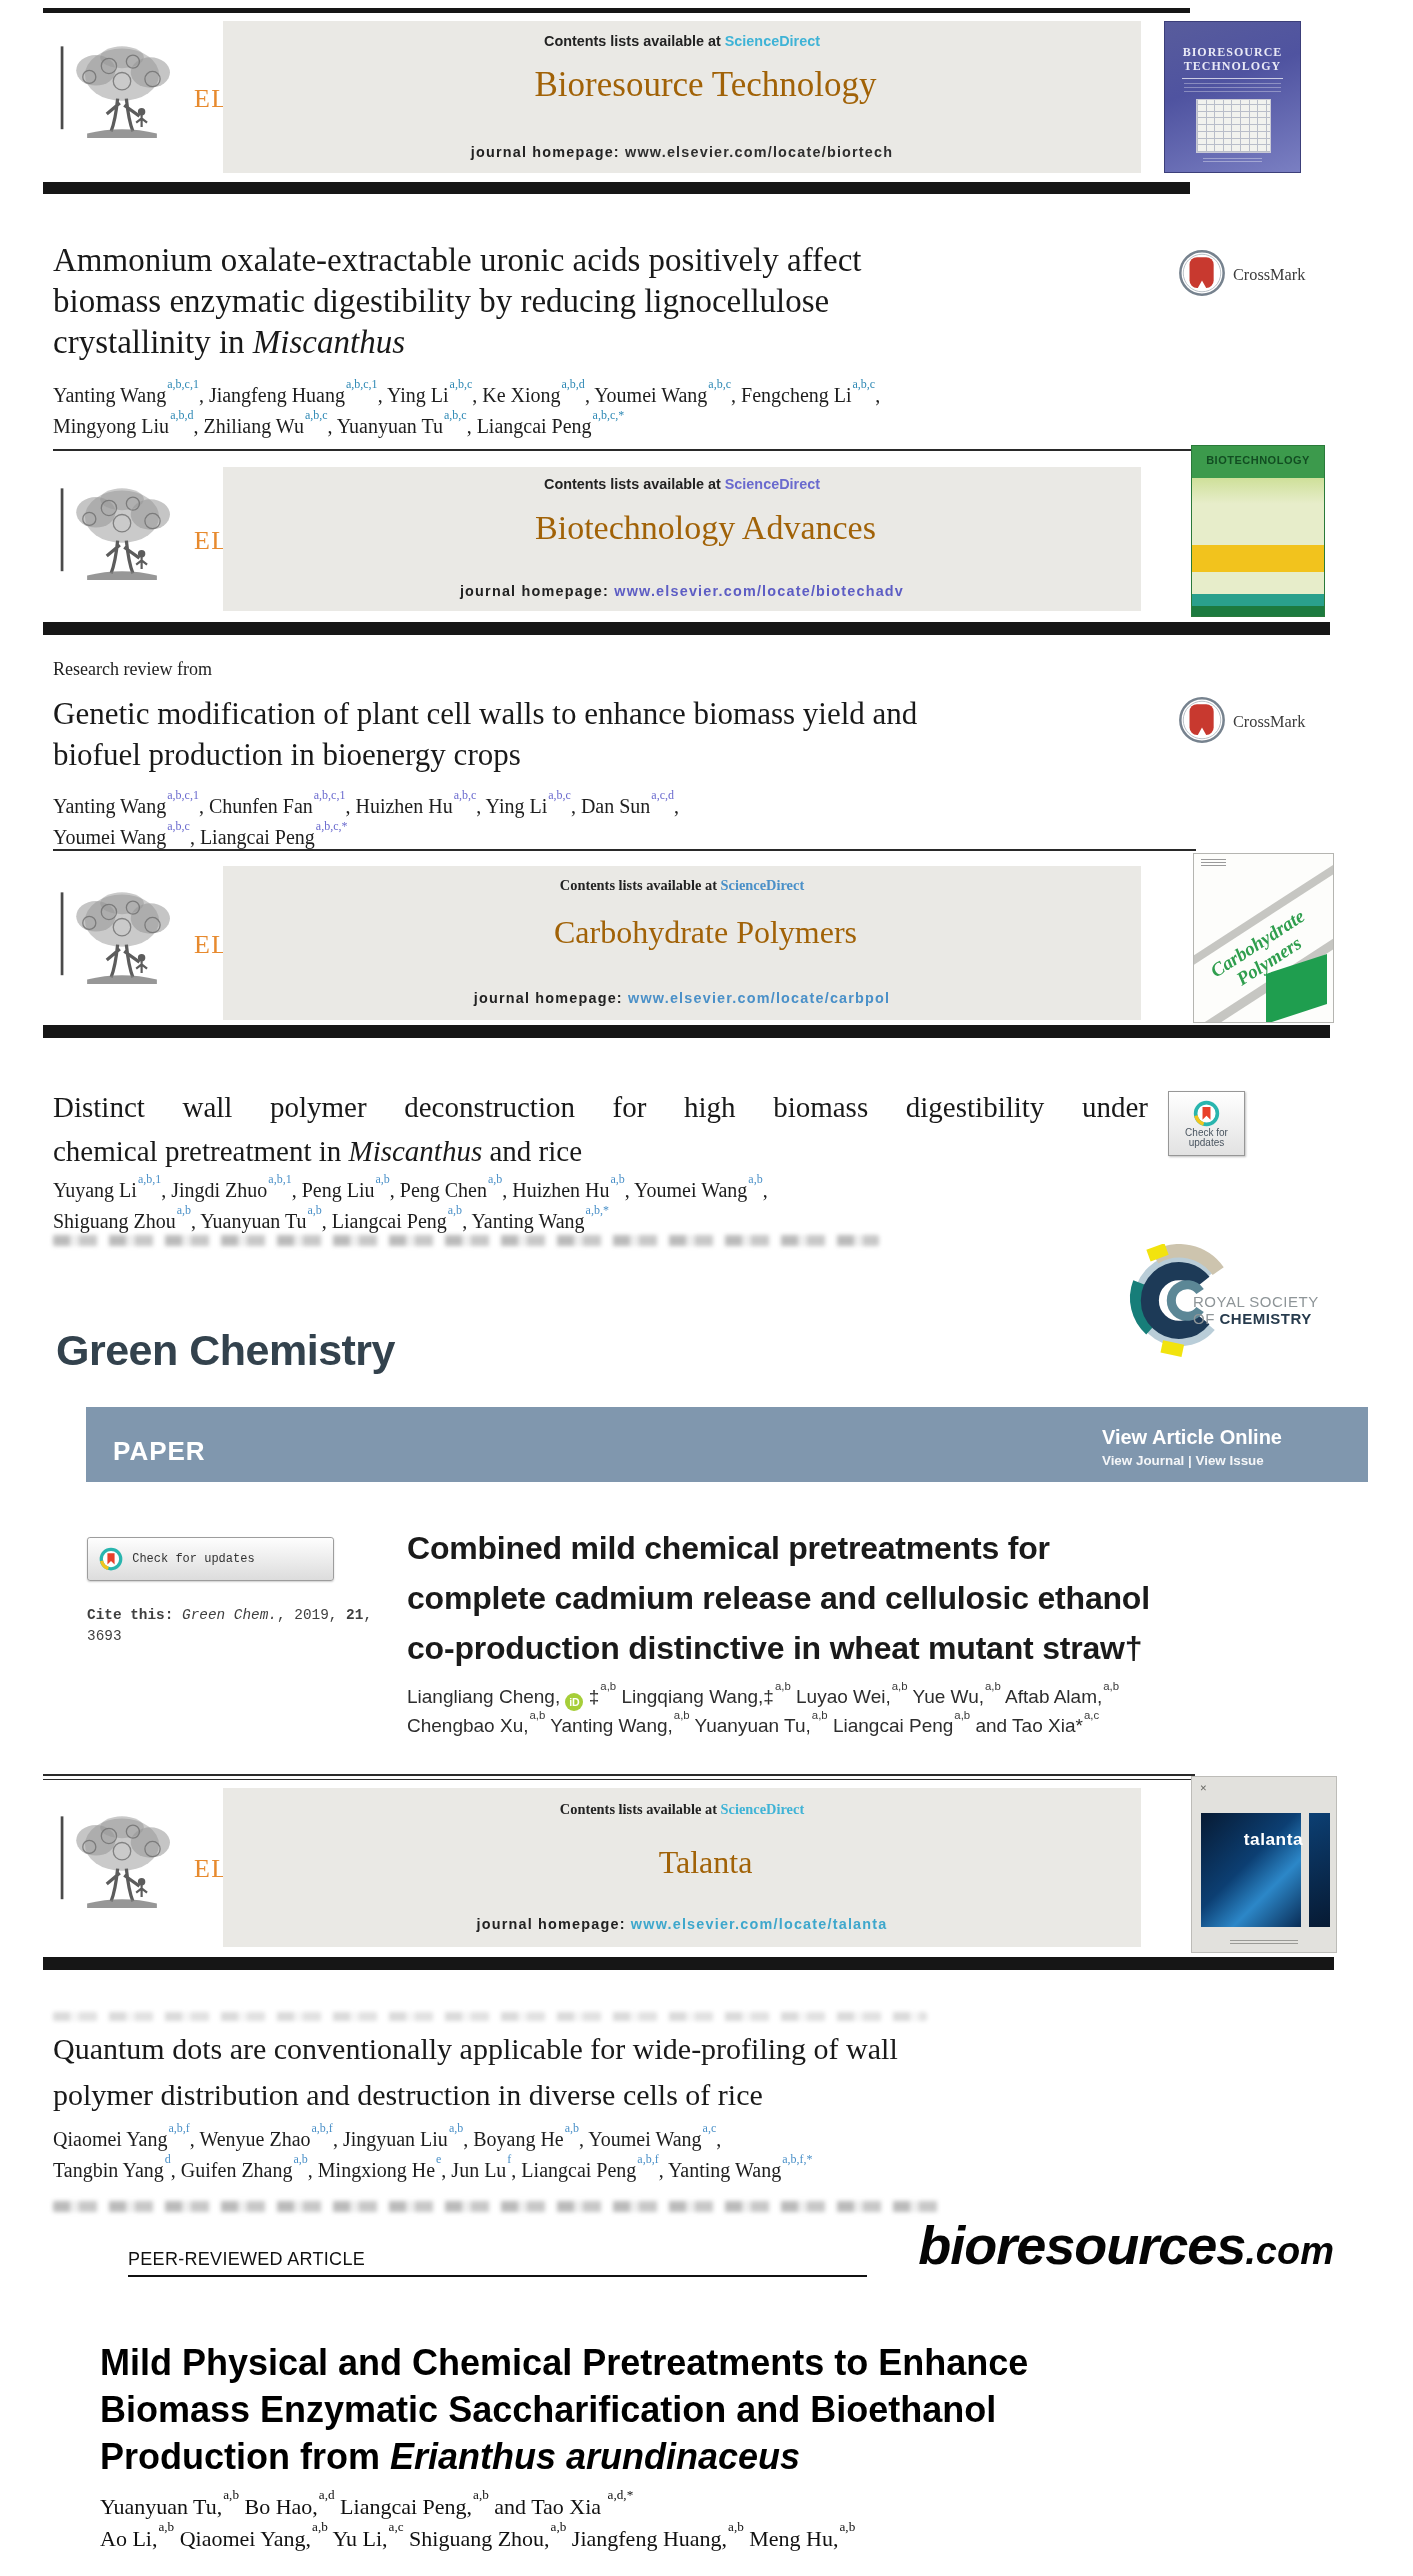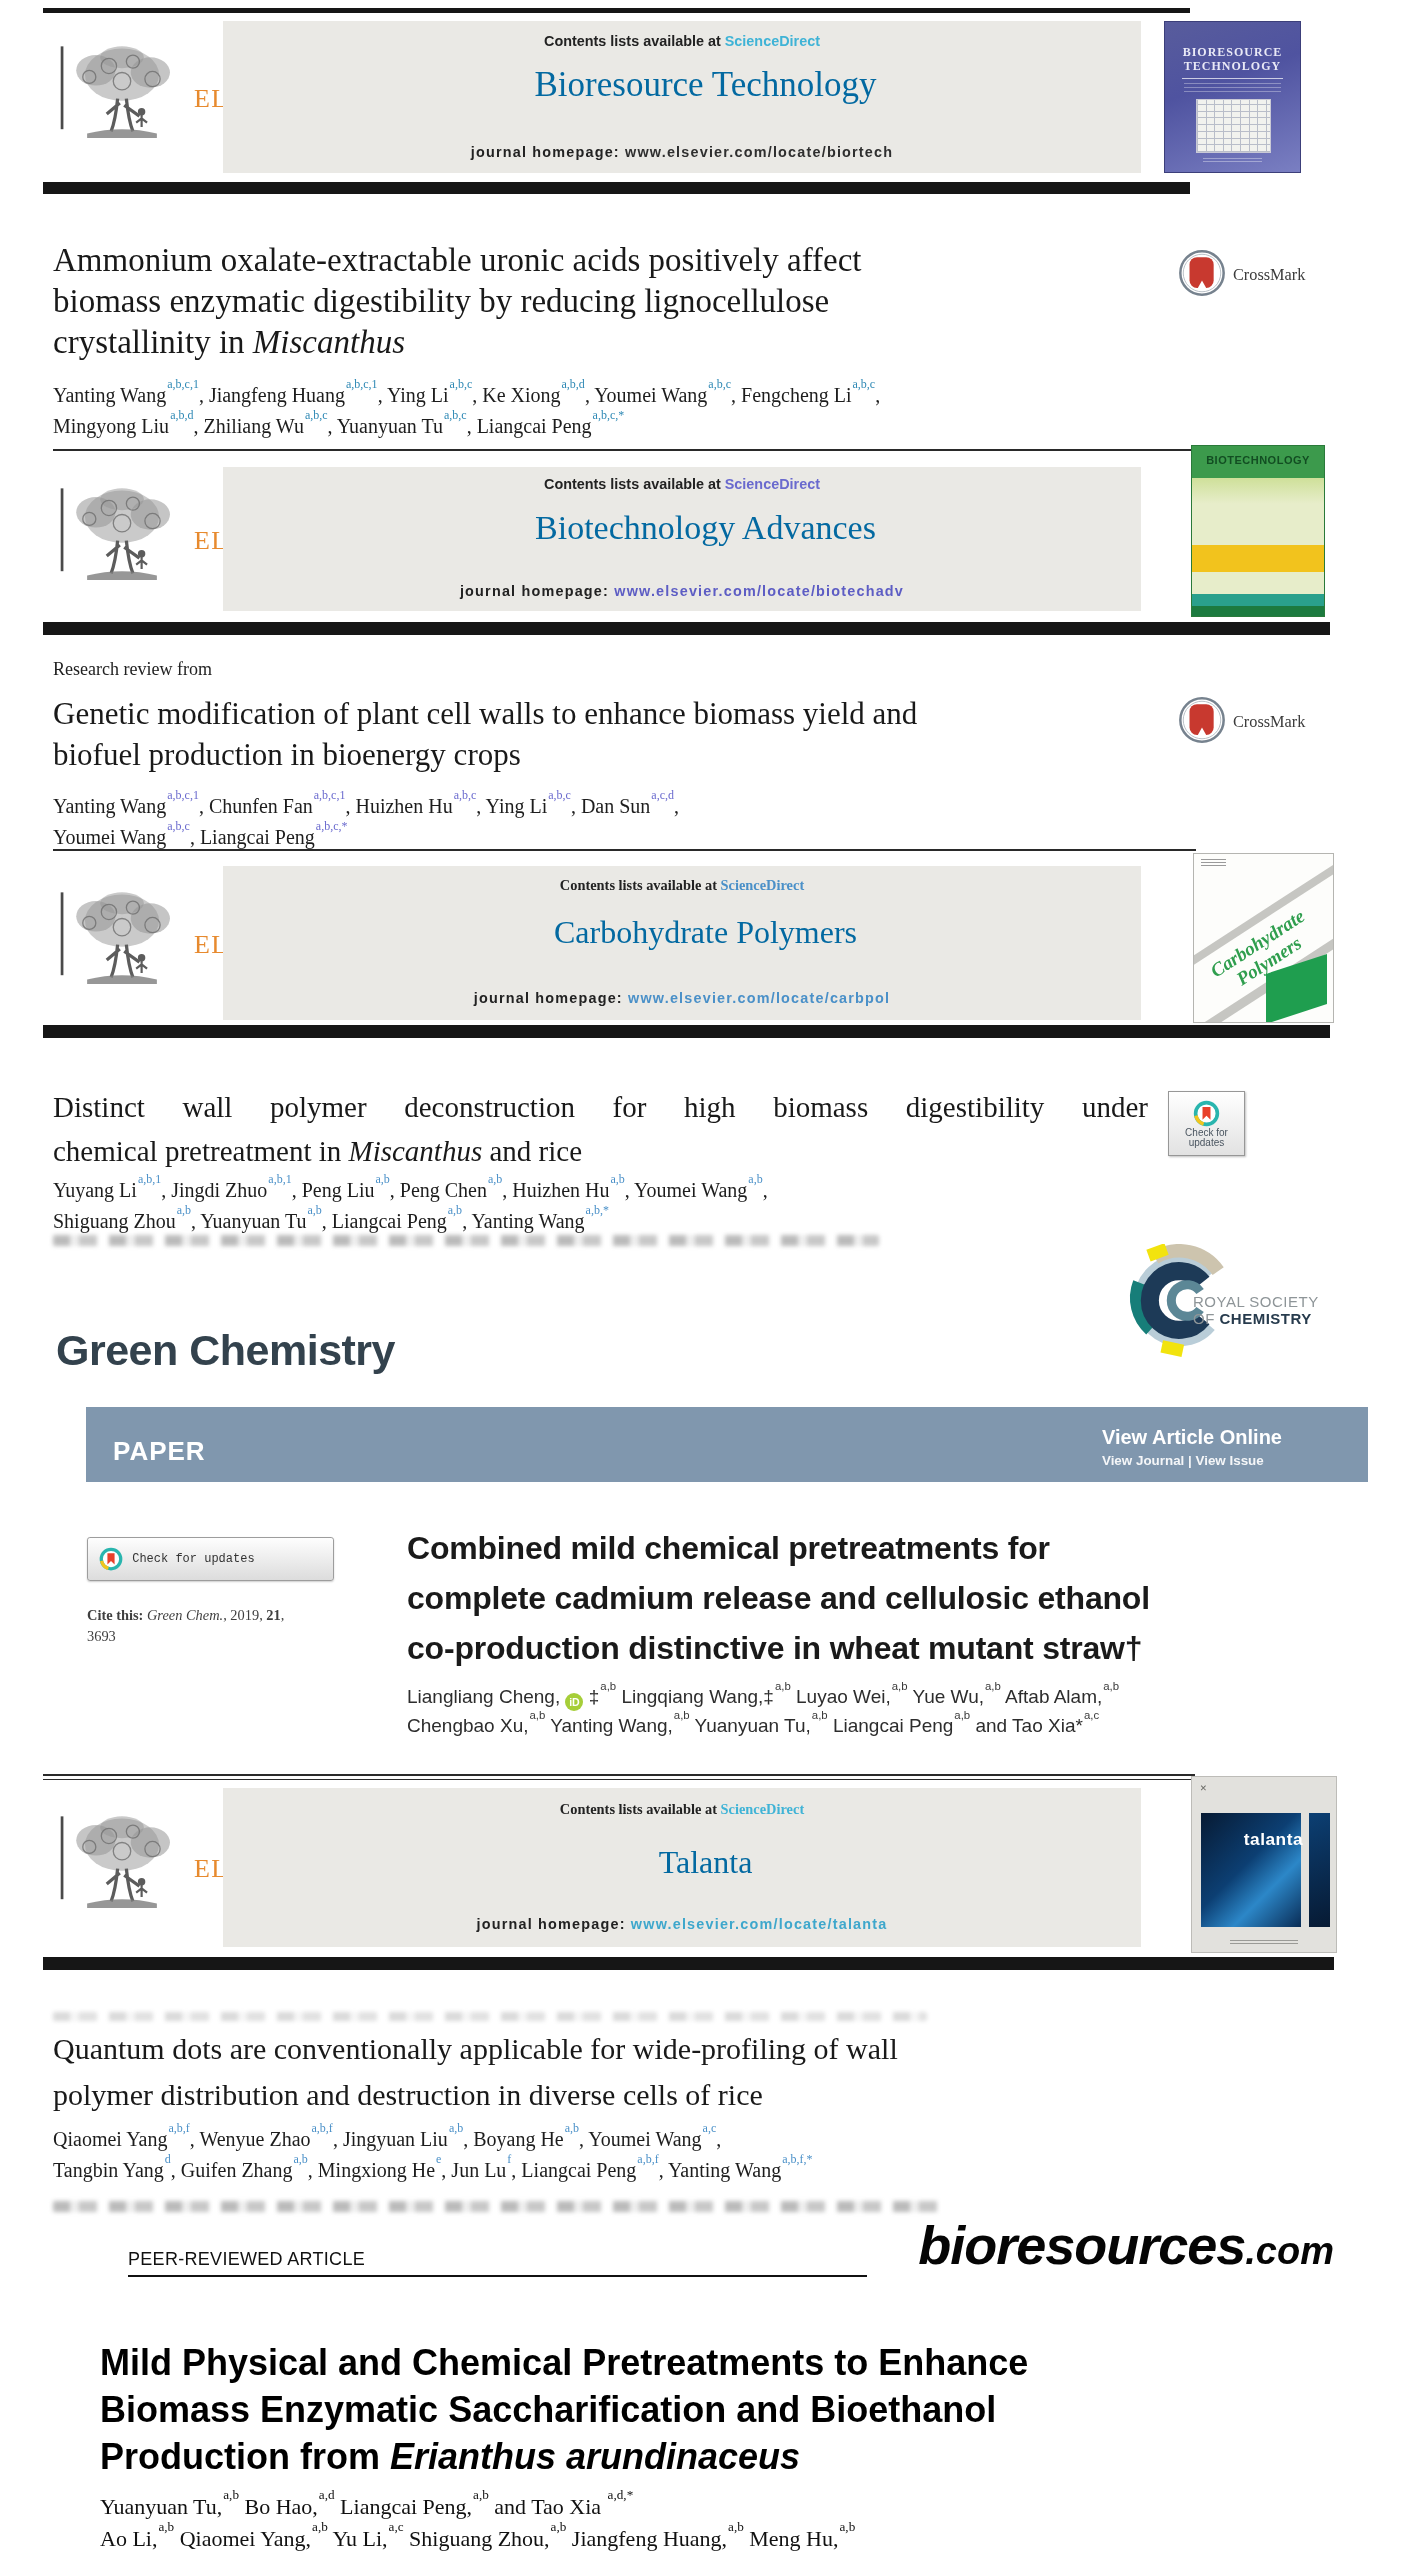--- a/index.html
+++ b/index.html
@@ -9,21 +9,21 @@
   .sans{font-family:"Liberation Sans",sans-serif;}
   .serif{font-family:"Liberation Serif",serif;}
   .bar{background:#161616;}
   .thinline{background:#2a2a2a;}
   .smudge{background:repeating-linear-gradient(90deg, rgba(105,105,105,.45) 0 17.3px,
            rgba(160,160,160,.18) 17.3px 26px, rgba(110,110,110,.38) 26px 44px, transparent 44px 56px);
           filter:blur(1.9px);border-radius:1.9px;}
   
   .graybox{background:#eae9e5;}
   .contents{position:absolute;left:0;right:0;text-align:center;font-size:14.4px;font-weight:bold;color:#222;}
-  .jname{position:absolute;left:0;right:0;text-align:center;color:#0369a1;padding-left:47px;}
+  .jname{position:absolute;left:0;right:0;text-align:center;color:#a16207;padding-left:47px;}
   .homepage{position:absolute;left:0;right:0;text-align:center;font-size:14.4px;font-weight:bold;
             letter-spacing:1.2px;color:#222;}
   .sd-cyan{color:#3fb3d6;} .sd-purple{color:#6a6ace;} .sd-blue2{color:#4a90c8;}
   .url-dark{color:#2f2f2f;} .url-purple{color:#5d5dc4;} .url-blue{color:#4a90c8;} .url-cyan{color:#3ea7cc;}
   
   .els-slot{display:flex;flex-direction:row;align-items:center;}
   .els-word{font-family:"Liberation Serif",serif;font-size:26px;color:#e78a2e;letter-spacing:1.4px;margin-top:1.9px;}
   
   .ptitle{color:#191919;}
   .authors{color:#1d1d1d;}
@@ -43,21 +43,21 @@
   .gc-title-word{font-family:"Liberation Sans",sans-serif;font-weight:bold;color:#33424d;font-size:43px;letter-spacing:-0.5px;}
   .banner{background:#8097ae;}
   .banner .paper{position:absolute;left:27px;top:29px;color:#fff;font-weight:bold;font-size:26px;letter-spacing:1px;}
   .banner .vao{position:absolute;right:86px;top:19px;text-align:left;color:#fff;}
   .banner .vao .l1{font-size:20px;font-weight:bold;}
   .banner .vao .l2{font-size:13.4px;font-weight:bold;opacity:.92;margin-top:3.8px;}
   .gc-btn{display:flex;align-items:center;gap:8.6px;padding-left:9.6px;
     background:linear-gradient(#fefefe,#dcdcdc);border:1px solid #9d9d9d;border-radius:2.9px;
     box-shadow:0 1px 1.9px rgba(0,0,0,.2);}
   .gc-btn .t{font-family:Liberation Mono, monospace;font-size:12px;color:#333;}
-  .gc-cite{font-family:Liberation Serif, serif;font-size:14.4px;line-height:21px;color:#3f3f3f;}
+  .gc-cite{font-family:Liberation Mono, monospace;font-size:14.4px;line-height:21px;color:#3f3f3f;}
   .gc-ptitle{font-family:"Liberation Sans",sans-serif;font-weight:bold;color:#1a1a1a;font-size:32px;line-height:50px;letter-spacing:-0.2px;}
   .gc-authors{font-family:"Liberation Sans",sans-serif;font-size:19px;line-height:29px;color:#2d2d2d;}
   .orcid-icon{display:inline-block;width:18px;height:18px;border-radius:50%;background:#a6ce39;color:#fff;
     font:bold 10.6px/18px "Liberation Sans",sans-serif;text-align:center;vertical-align:-2.9px;}
   .rsc-t1{font-family:"Liberation Sans",sans-serif;font-size:15px;color:#8e9598;letter-spacing:0.5px;}
   .rsc-t2{font-family:"Liberation Sans",sans-serif;font-size:15px;color:#8e9598;letter-spacing:0.5px;}
   .rsc-t2 .chem{color:#273b4d;font-weight:bold;}
   
   .cover{overflow:hidden;}
   .cover-bt{background:linear-gradient(160deg,#585c9c 0%,#4f53a0 40%,#7a7fc2 100%);border:1px solid #3c3f7a;}

